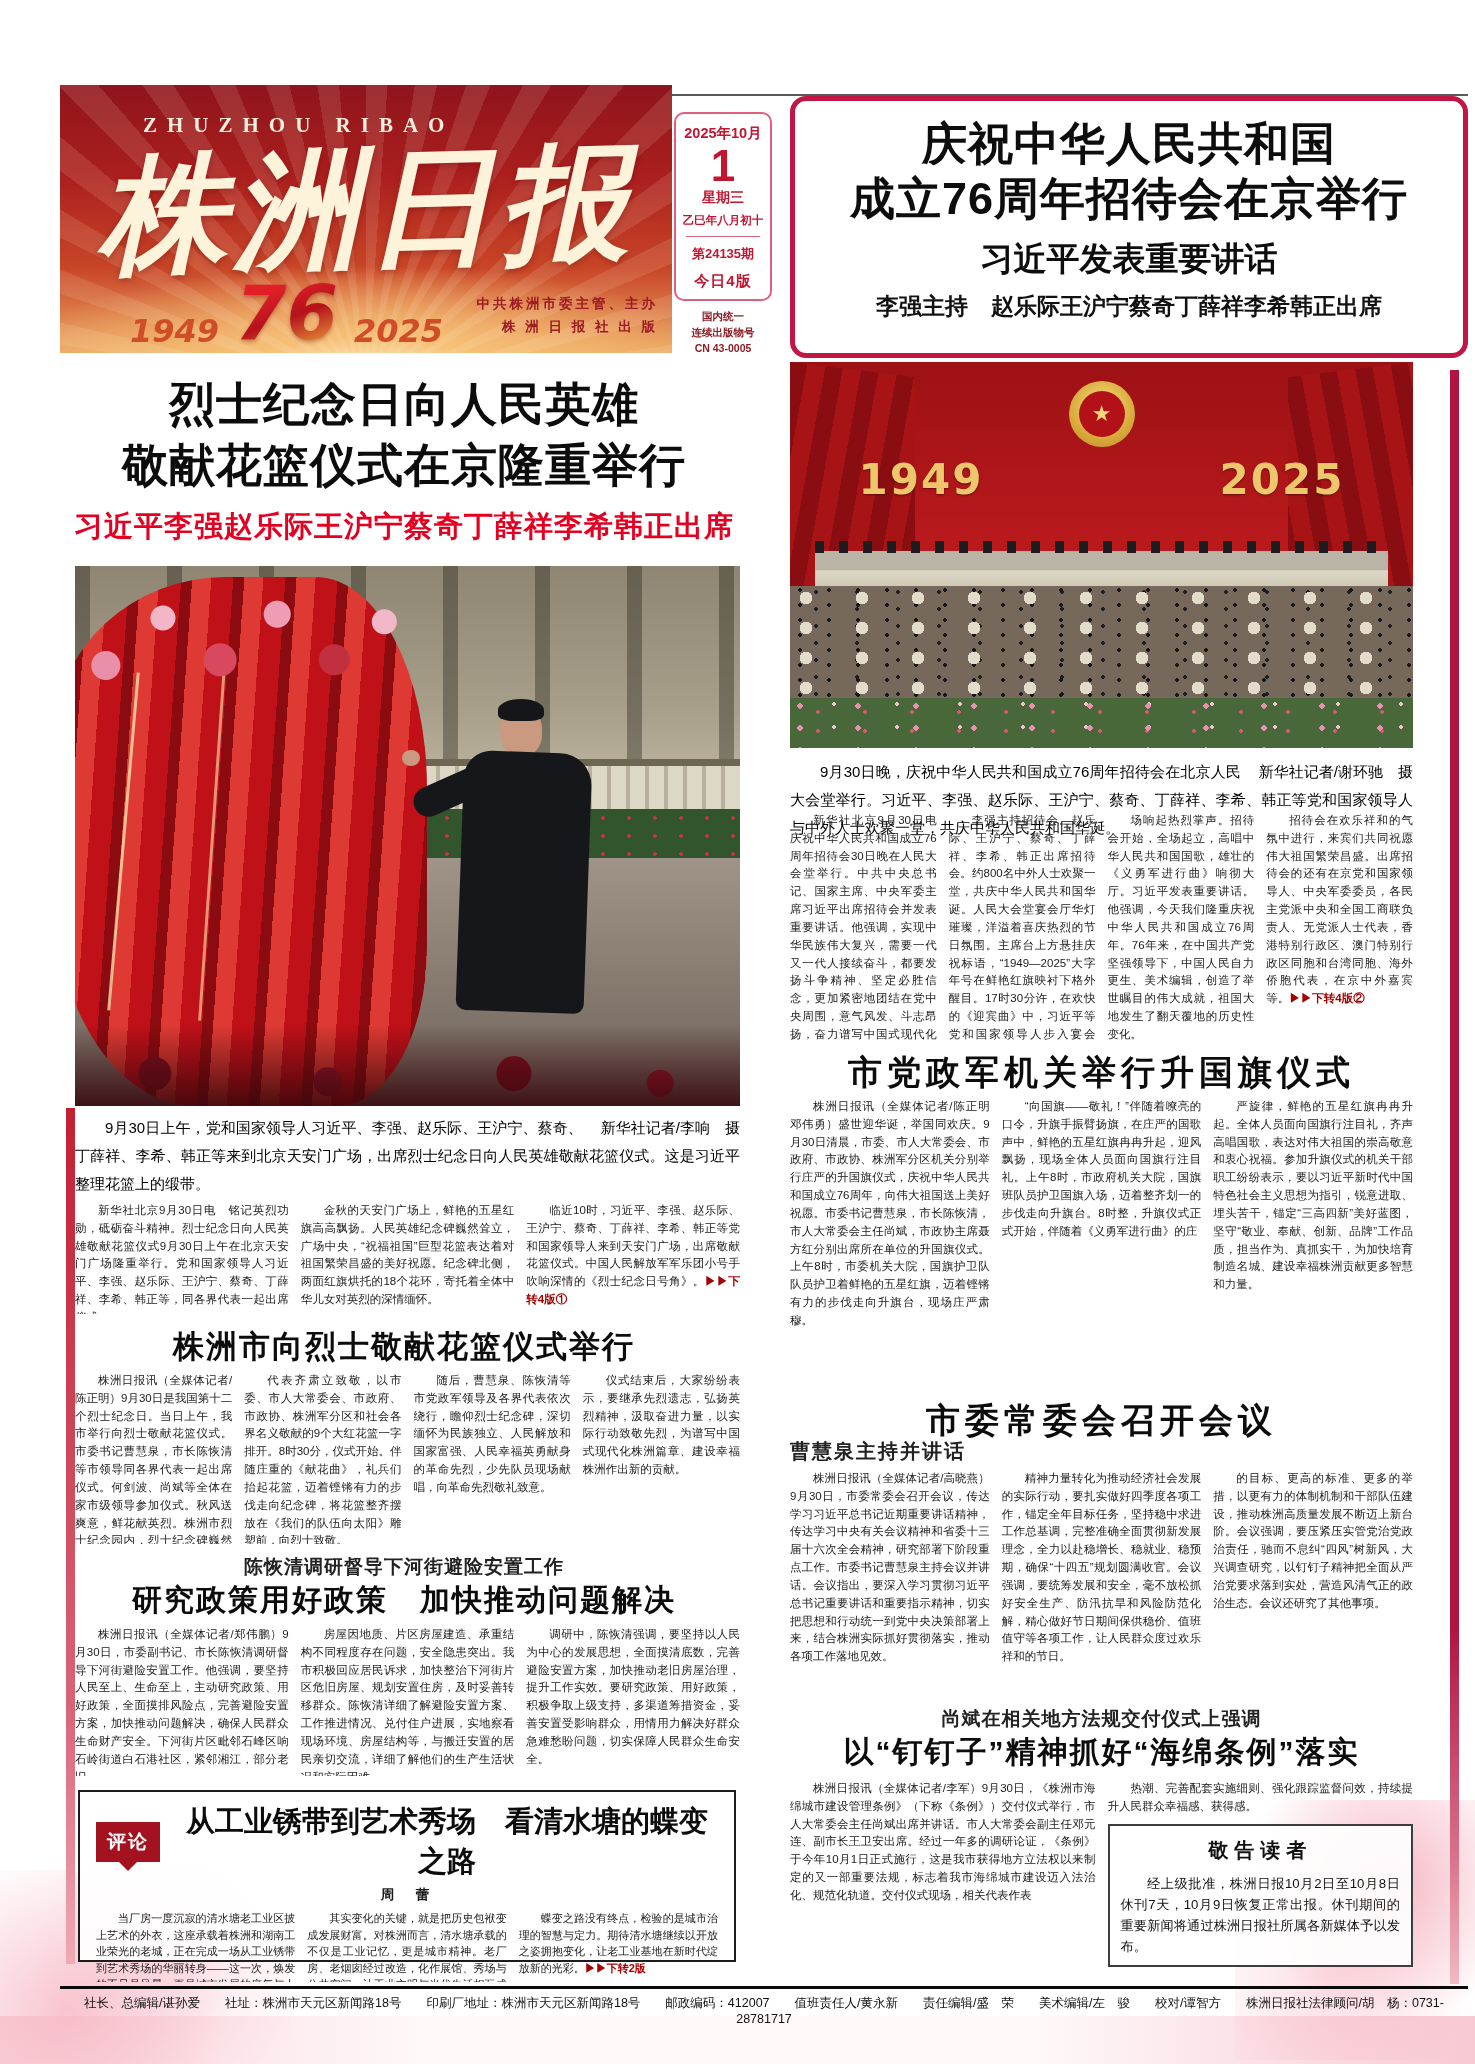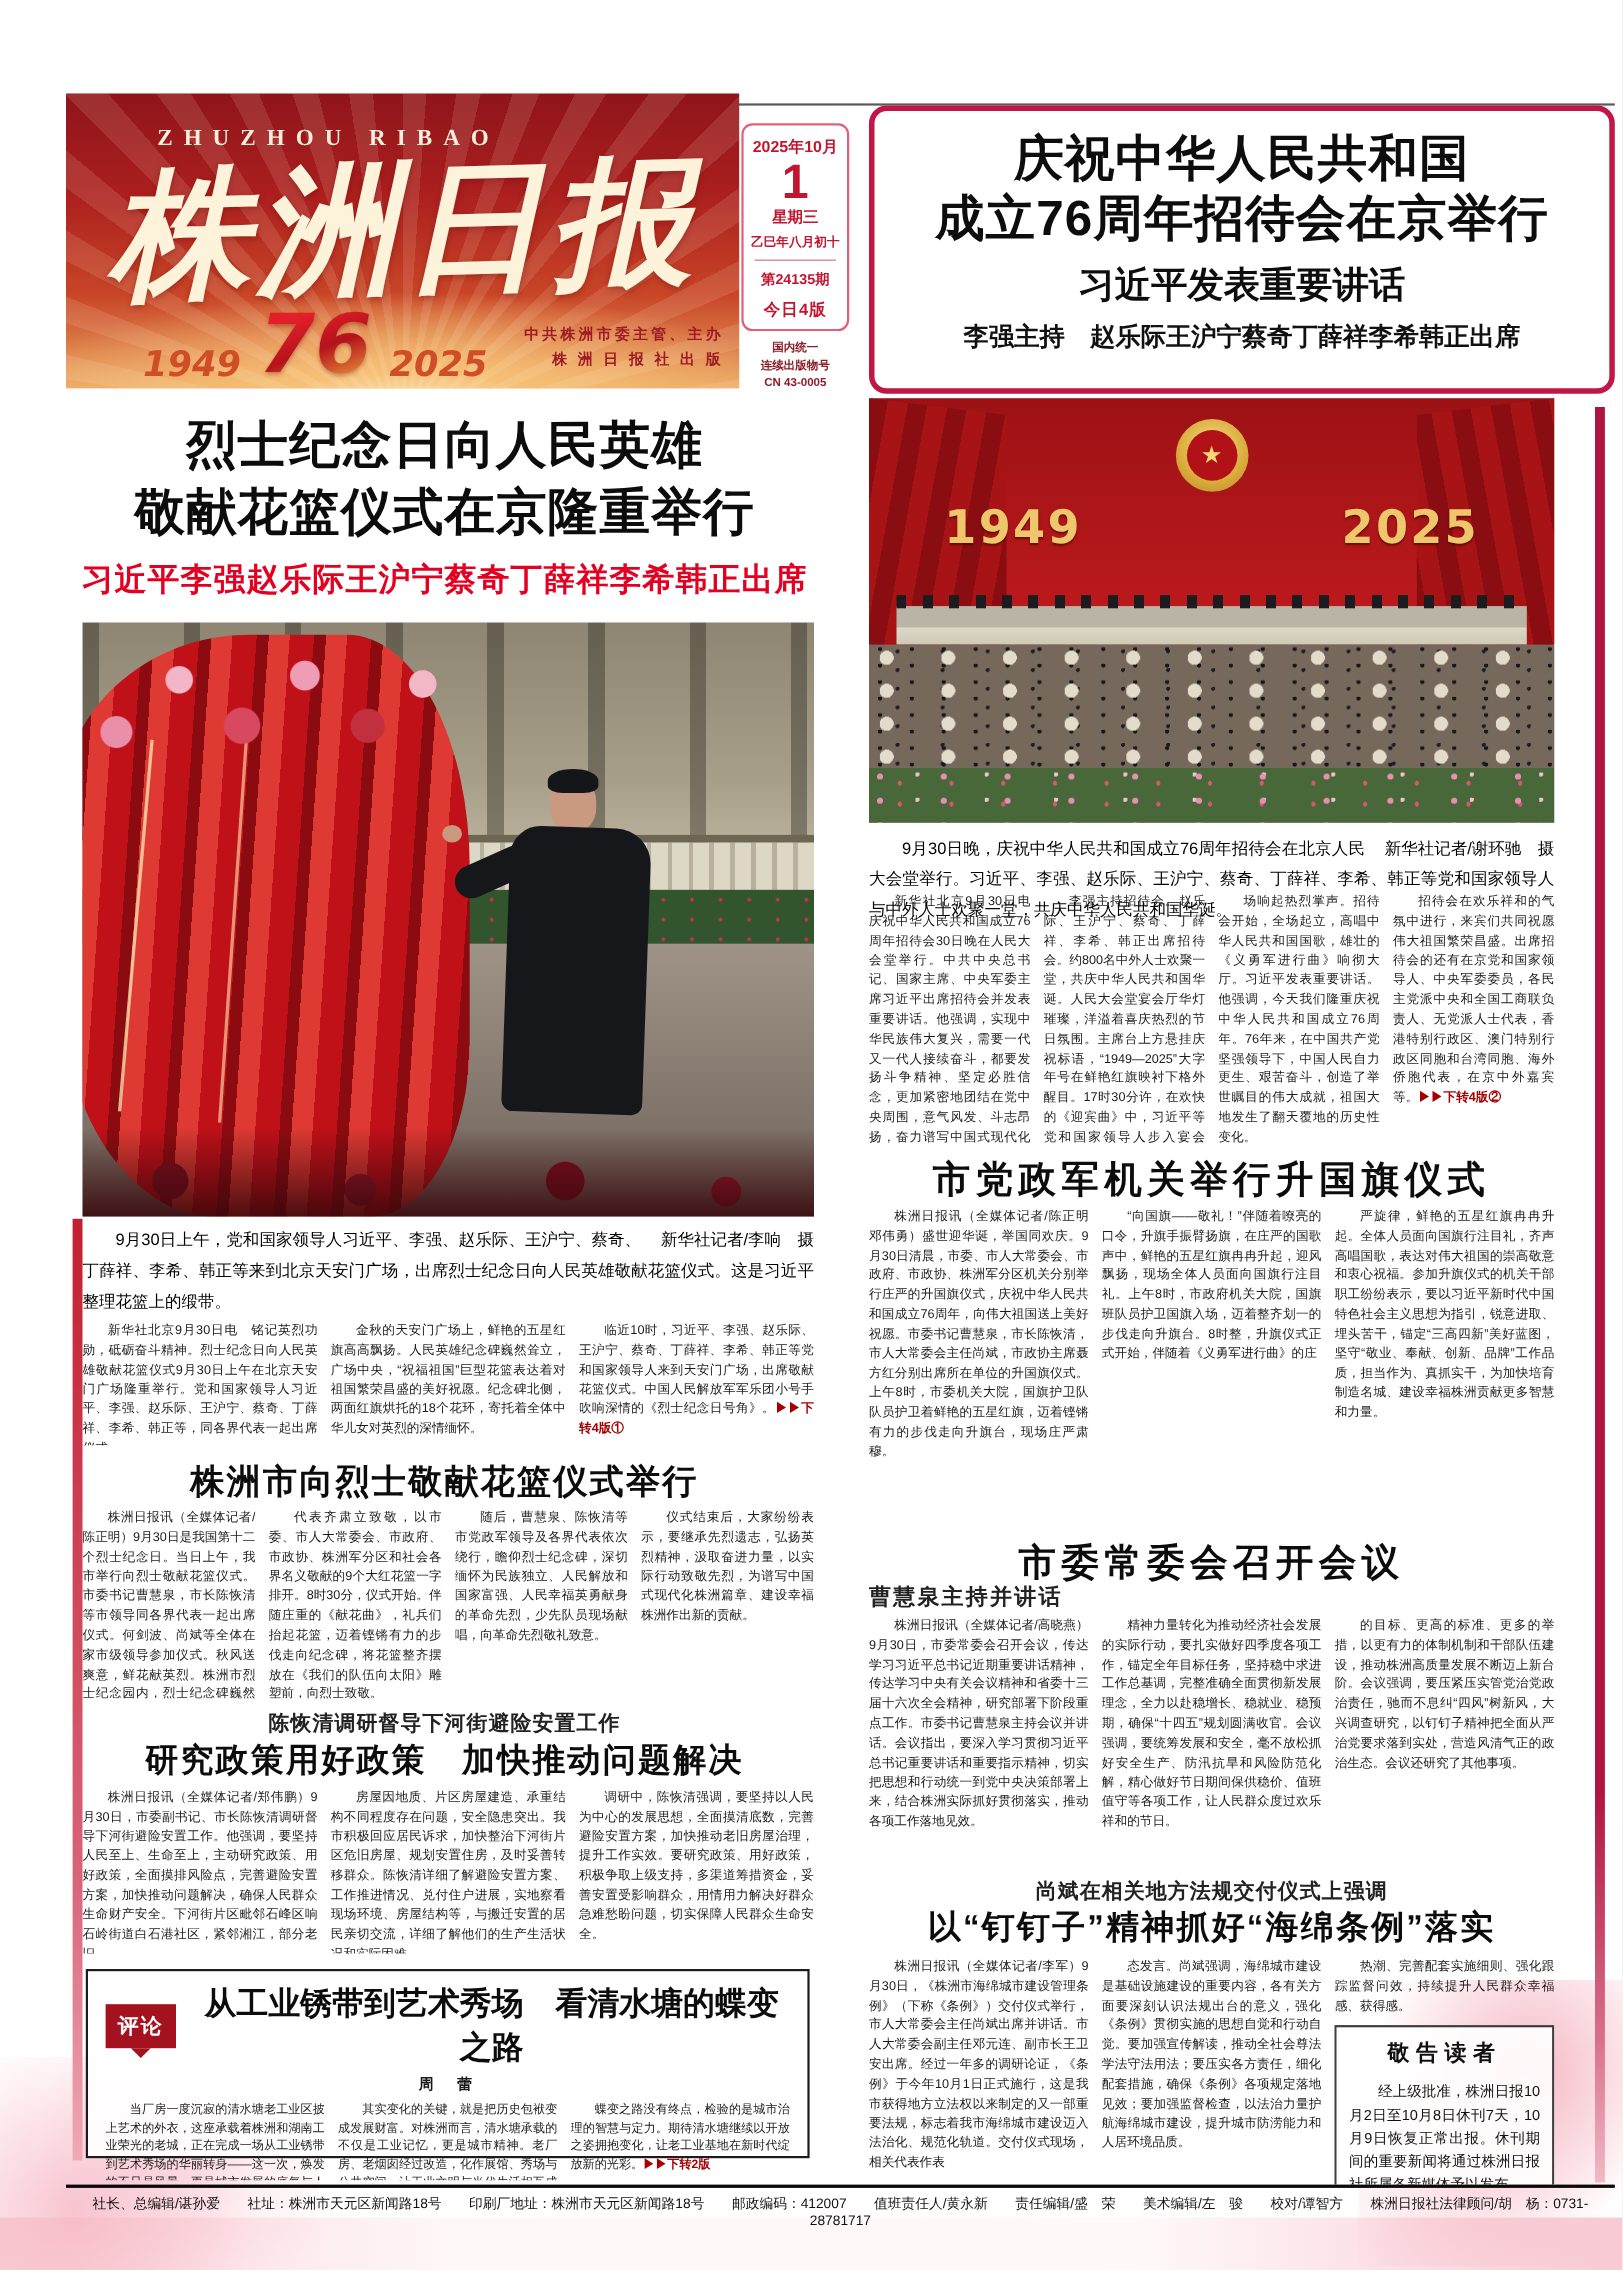--- a/index.html
+++ b/index.html
@@ -240,21 +240,21 @@
     <div class="pr-hall"></div>
     <div class="pr-floral"></div>
   </div>
   <div class="abs caption" style="left:790px;top:758px;width:623px;">
     <span class="credit">新华社记者/谢环驰　摄</span>
     <span>9月30日晚，庆祝中华人民共和国成立76周年招待会在北京人民大会堂举行。习近平、李强、赵乐际、王沪宁、蔡奇、丁薛祥、李希、韩正等党和国家领导人与中外人士欢聚一堂，共庆中华人民共和国华诞。</span>
   </div>
   <div class="abs cols" style="left:790px;top:812px;width:623px;height:228px;">
     <div class="col">新华社北京9月30日电　庆祝中华人民共和国成立76周年招待会30日晚在人民大会堂举行。中共中央总书记、国家主席、中央军委主席习近平出席招待会并发表重要讲话。他强调，实现中华民族伟大复兴，需要一代又一代人接续奋斗，都要发扬斗争精神、坚定必胜信念，更加紧密地团结在党中央周围，意气风发、斗志昂扬，奋力谱写中国式现代化更加绚丽的新篇章。</div>
     <div class="col">李强主持招待会。赵乐际、王沪宁、蔡奇、丁薛祥、李希、韩正出席招待会。约800名中外人士欢聚一堂，共庆中华人民共和国华诞。人民大会堂宴会厅华灯璀璨，洋溢着喜庆热烈的节日氛围。主席台上方悬挂庆祝标语，“1949—2025”大字年号在鲜艳红旗映衬下格外醒目。17时30分许，在欢快的《迎宾曲》中，习近平等党和国家领导人步入宴会厅，向大家挥手致意，全</div>
-    <div class="col">场响起热烈掌声。招待会开始，全场起立，高唱中华人民共和国国歌，雄壮的《义勇军进行曲》响彻大厅。习近平发表重要讲话。他强调，今天我们隆重庆祝中华人民共和国成立76周年。76年来，在中国共产党坚强领导下，中国人民自力更生、艰苦奋斗，创造了举世瞩目的伟大成就，祖国大地发生了翻天覆地的历史性变化。</div>
+    <div class="col">场响起热烈掌声。招待会开始，全场起立，高唱中华人民共和国国歌，雄壮的《义勇军进行曲》响彻大厅。习近平发表重要讲话。他强调，今天我们隆重庆祝中华人民共和国成立76周年。76年来，在中国共产党坚强领导下，中国人民自力更生、美术编辑，创造了举世瞩目的伟大成就，祖国大地发生了翻天覆地的历史性变化。</div>
     <div class="col"><span>招待会在欢乐祥和的气氛中进行，来宾们共同祝愿伟大祖国繁荣昌盛。出席招待会的还有在京党和国家领导人、中央军委委员，各民主党派中央和全国工商联负责人、无党派人士代表，香港特别行政区、澳门特别行政区同胞和台湾同胞、海外侨胞代表，在京中外嘉宾等。</span><span class="jump">▶▶下转4版②</span></div>
   </div>
 
   <div class="abs lead-title">
     <div class="l1">烈士纪念日向人民英雄</div>
     <div class="l2">敬献花篮仪式在京隆重举行</div>
     <div class="lead-deck">习近平李强赵乐际王沪宁蔡奇丁薛祥李希韩正出席</div>
   </div>
 
   <div class="abs photo photo-left">
@@ -325,21 +325,20 @@
   <div class="abs cols" style="left:790px;top:1470px;width:623px;height:224px;">
     <div class="col">株洲日报讯（全媒体记者/高晓燕）9月30日，市委常委会召开会议，传达学习习近平总书记近期重要讲话精神，传达学习中央有关会议精神和省委十三届十六次全会精神，研究部署下阶段重点工作。市委书记曹慧泉主持会议并讲话。会议指出，要深入学习贯彻习近平总书记重要讲话和重要指示精神，切实把思想和行动统一到党中央决策部署上来，结合株洲实际抓好贯彻落实，推动各项工作落地见效。</div>
     <div class="col">精神力量转化为推动经济社会发展的实际行动，要扎实做好四季度各项工作，锚定全年目标任务，坚持稳中求进工作总基调，完整准确全面贯彻新发展理念，全力以赴稳增长、稳就业、稳预期，确保“十四五”规划圆满收官。会议强调，要统筹发展和安全，毫不放松抓好安全生产、防汛抗旱和风险防范化解，精心做好节日期间保供稳价、值班值守等各项工作，让人民群众度过欢乐祥和的节日。</div>
     <div class="col">的目标、更高的标准、更多的举措，以更有力的体制机制和干部队伍建设，推动株洲高质量发展不断迈上新台阶。会议强调，要压紧压实管党治党政治责任，驰而不息纠“四风”树新风，大兴调查研究，以钉钉子精神把全面从严治党要求落到实处，营造风清气正的政治生态。会议还研究了其他事项。</div>
   </div>
 
   <div class="abs kicker" style="left:790px;top:1706px;width:623px;">尚斌在相关地方法规交付仪式上强调</div>
   <div class="abs headline2" style="left:790px;top:1732px;width:623px;font-size:30px;">以“钉钉子”精神抓好“海绵条例”落实</div>
   <div class="abs cols" style="left:790px;top:1780px;width:623px;height:206px;">
     <div class="col">株洲日报讯（全媒体记者/李军）9月30日，《株洲市海绵城市建设管理条例》（下称《条例》）交付仪式举行，市人大常委会主任尚斌出席并讲话。市人大常委会副主任邓元连、副市长王卫安出席。经过一年多的调研论证，《条例》于今年10月1日正式施行，这是我市获得地方立法权以来制定的又一部重要法规，标志着我市海绵城市建设迈入法治化、规范化轨道。交付仪式现场，相关代表作表</div>
-    <div class="col">态发言。尚斌强调，海绵城市建设是基础设施建设的重要内容，各有关方面要深刻认识法规出台的意义，强化《条例》贯彻实施的思想自觉和行动自觉。要加强宣传解读，推动全社会尊法学法守法用法；要压实各方责任，细化配套措施，确保《条例》各项规定落地见效；要加强监督检查，以法治力量护航海绵城市建设，提升城市防涝能力和人居环境品质。</div>
     <div class="col">
       <span>热潮、完善配套实施细则、强化跟踪监督问效，持续提升人民群众幸福感、获得感。</span>
       <div class="notice">
         <div class="nt-title">敬告读者</div>
         <div class="nt-body">经上级批准，株洲日报10月2日至10月8日休刊7天，10月9日恢复正常出报。休刊期间的重要新闻将通过株洲日报社所属各新媒体予以发布。</div>
 
       </div>
     </div>
   </div>
 

